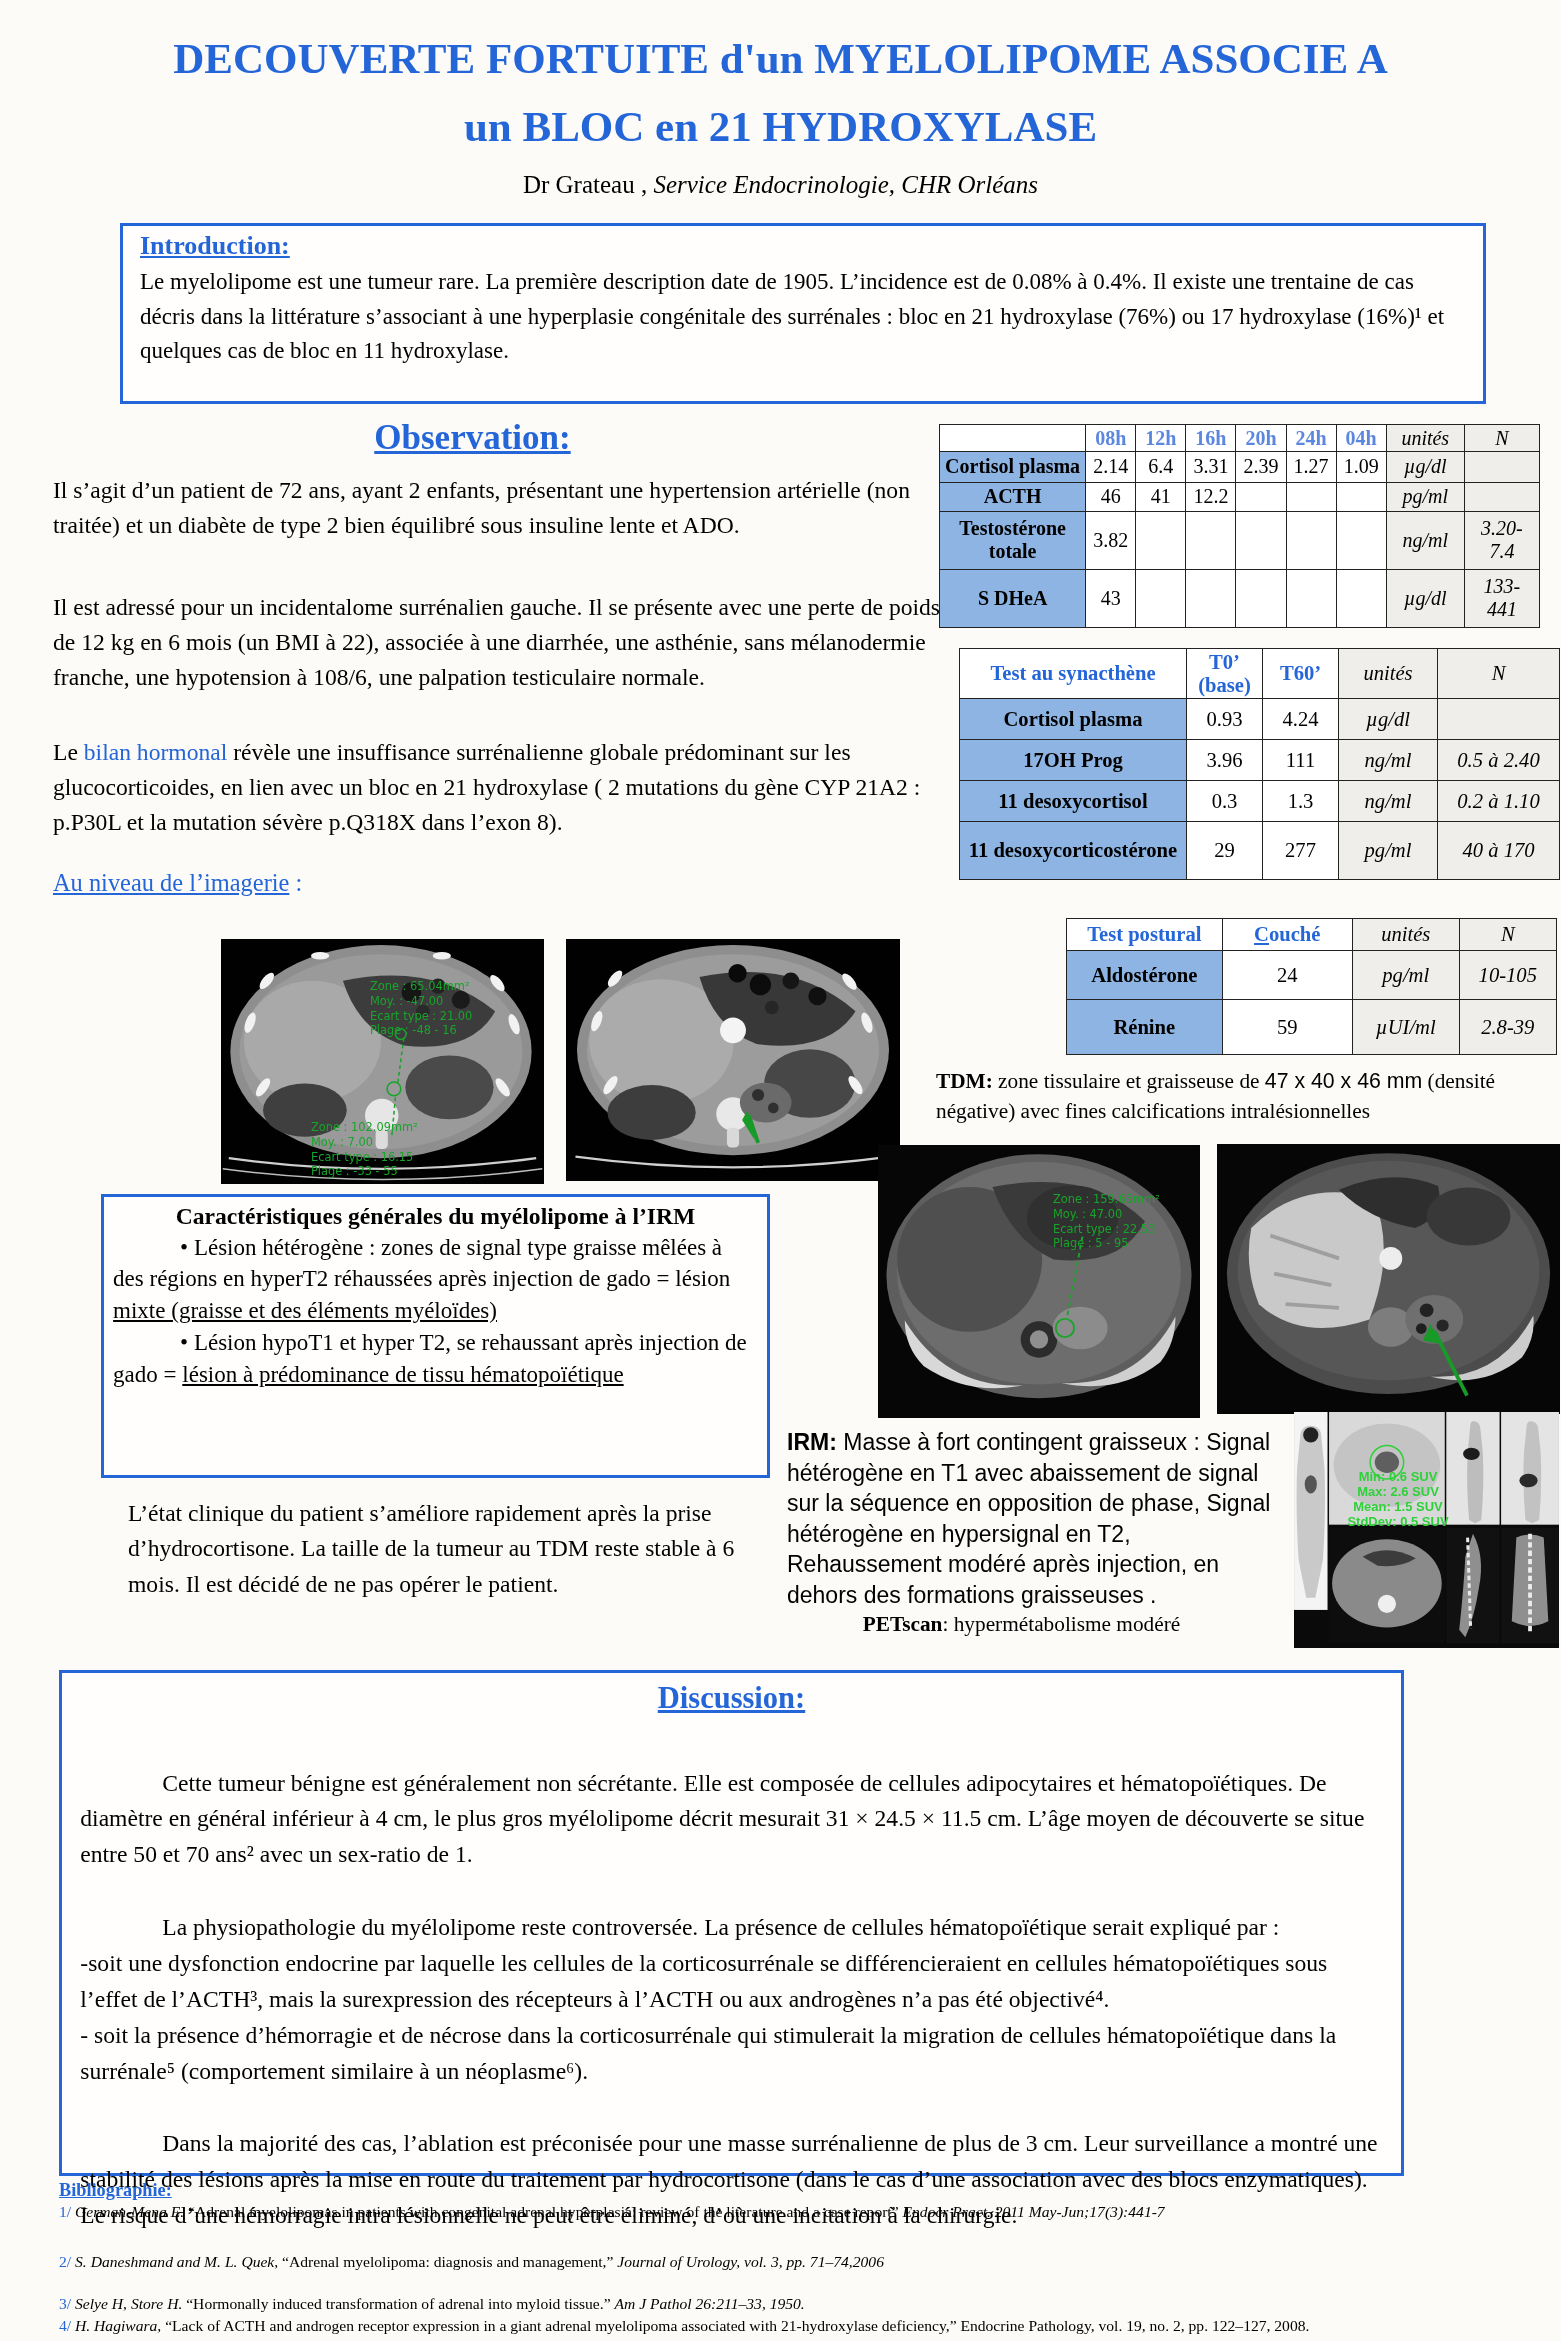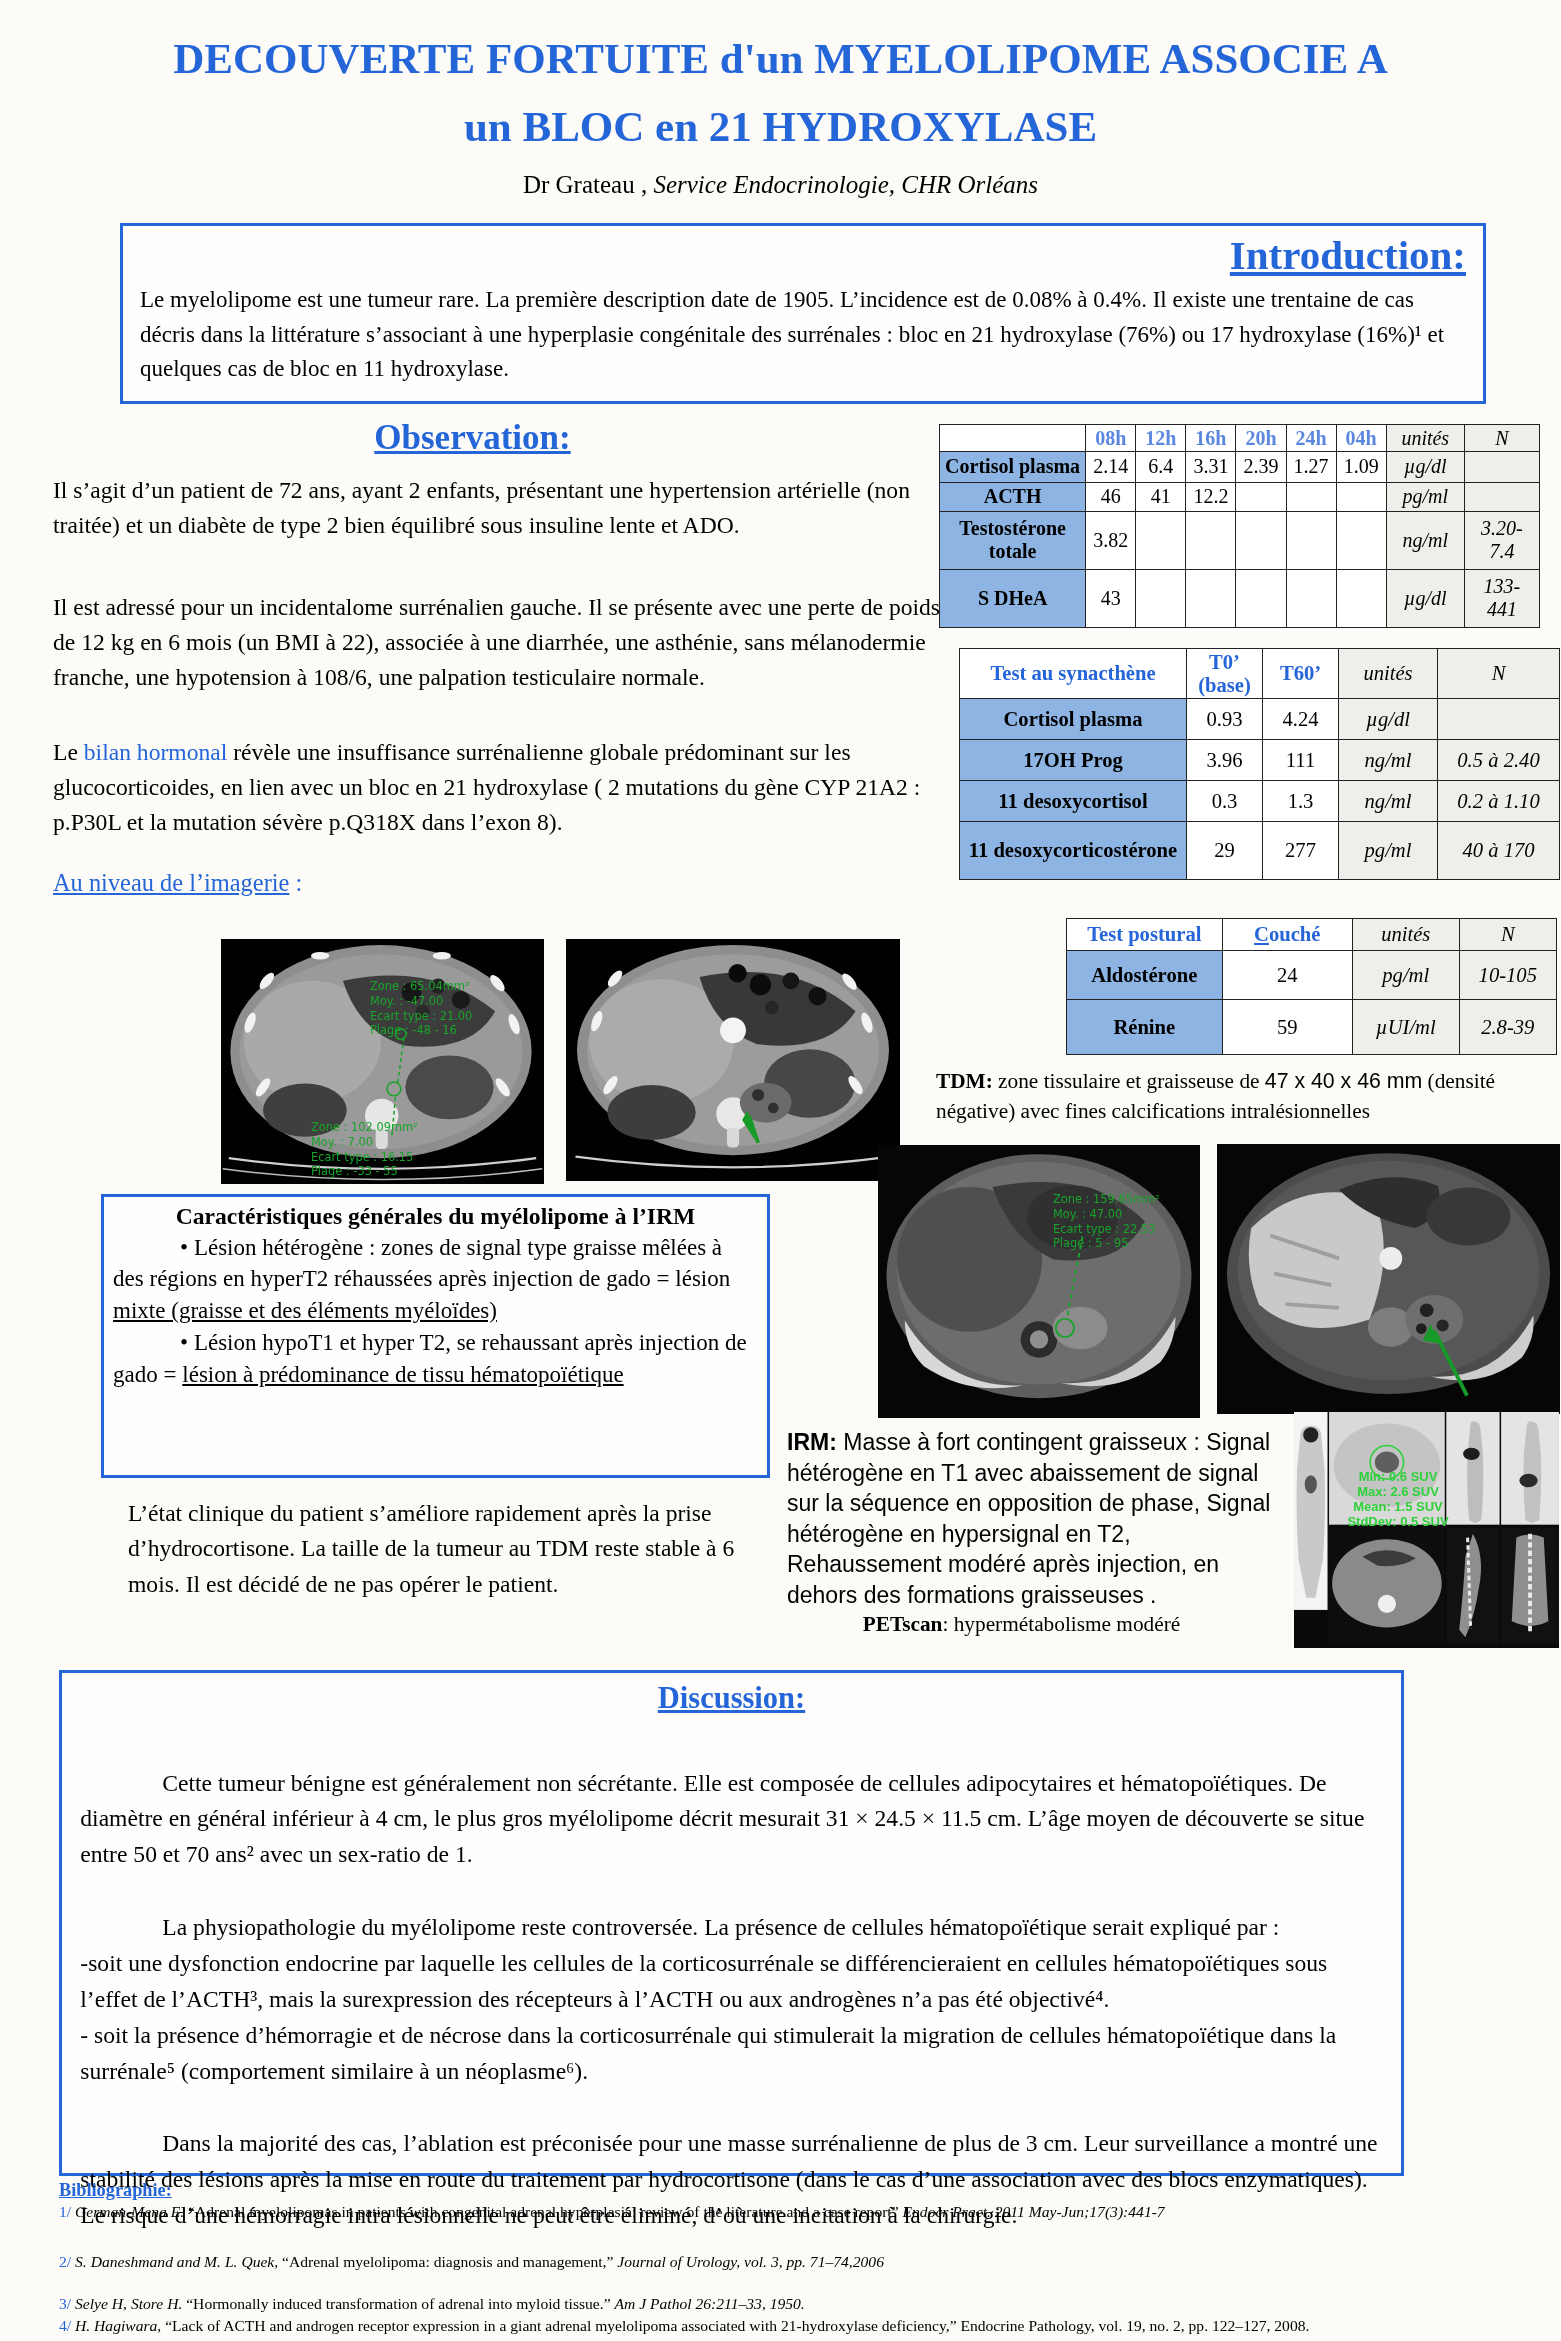--- a/index.html
+++ b/index.html
@@ -19,21 +19,21 @@
   .pre { white-space: pre-line; }
 
   
   #title1 { top: 34px; left: 0; width: 1561px; font-size: 43px; font-weight: bold; }
   #title2 { top: 102px; left: 0; width: 1561px; font-size: 43px; font-weight: bold; }
   #author { top: 171px; left: 0; width: 1561px; font-size: 25px; }
 
   
   #intro-box { left: 120px; top: 223px; width: 1366px; height: 181px;
     border: 3.8px solid #2465d8; background: #fffefd; padding: 4.6px 17px; }
-  #intro-box h2 { font-size: 41px; text-align: right; }
+  #intro-box h2 { font-size: 26px; text-align: left; }
   #intro-box p { font-size: 23px; line-height: 1.5; margin-top: 4.6px; }
 
   
   #obs-heading { left: 53px; top: 418px; width: 839px; font-size: 35px; font-weight: bold; }
   .obs-para { left: 53px; width: 888px; font-size: 23.6px; line-height: 1.48; }
   #obs-para1 { top: 473px; }
   #obs-para2 { top: 590px; }
   #obs-para3 { top: 735px; }
   #imaging-line { top: 865px; font-size: 24.4px; }
 

